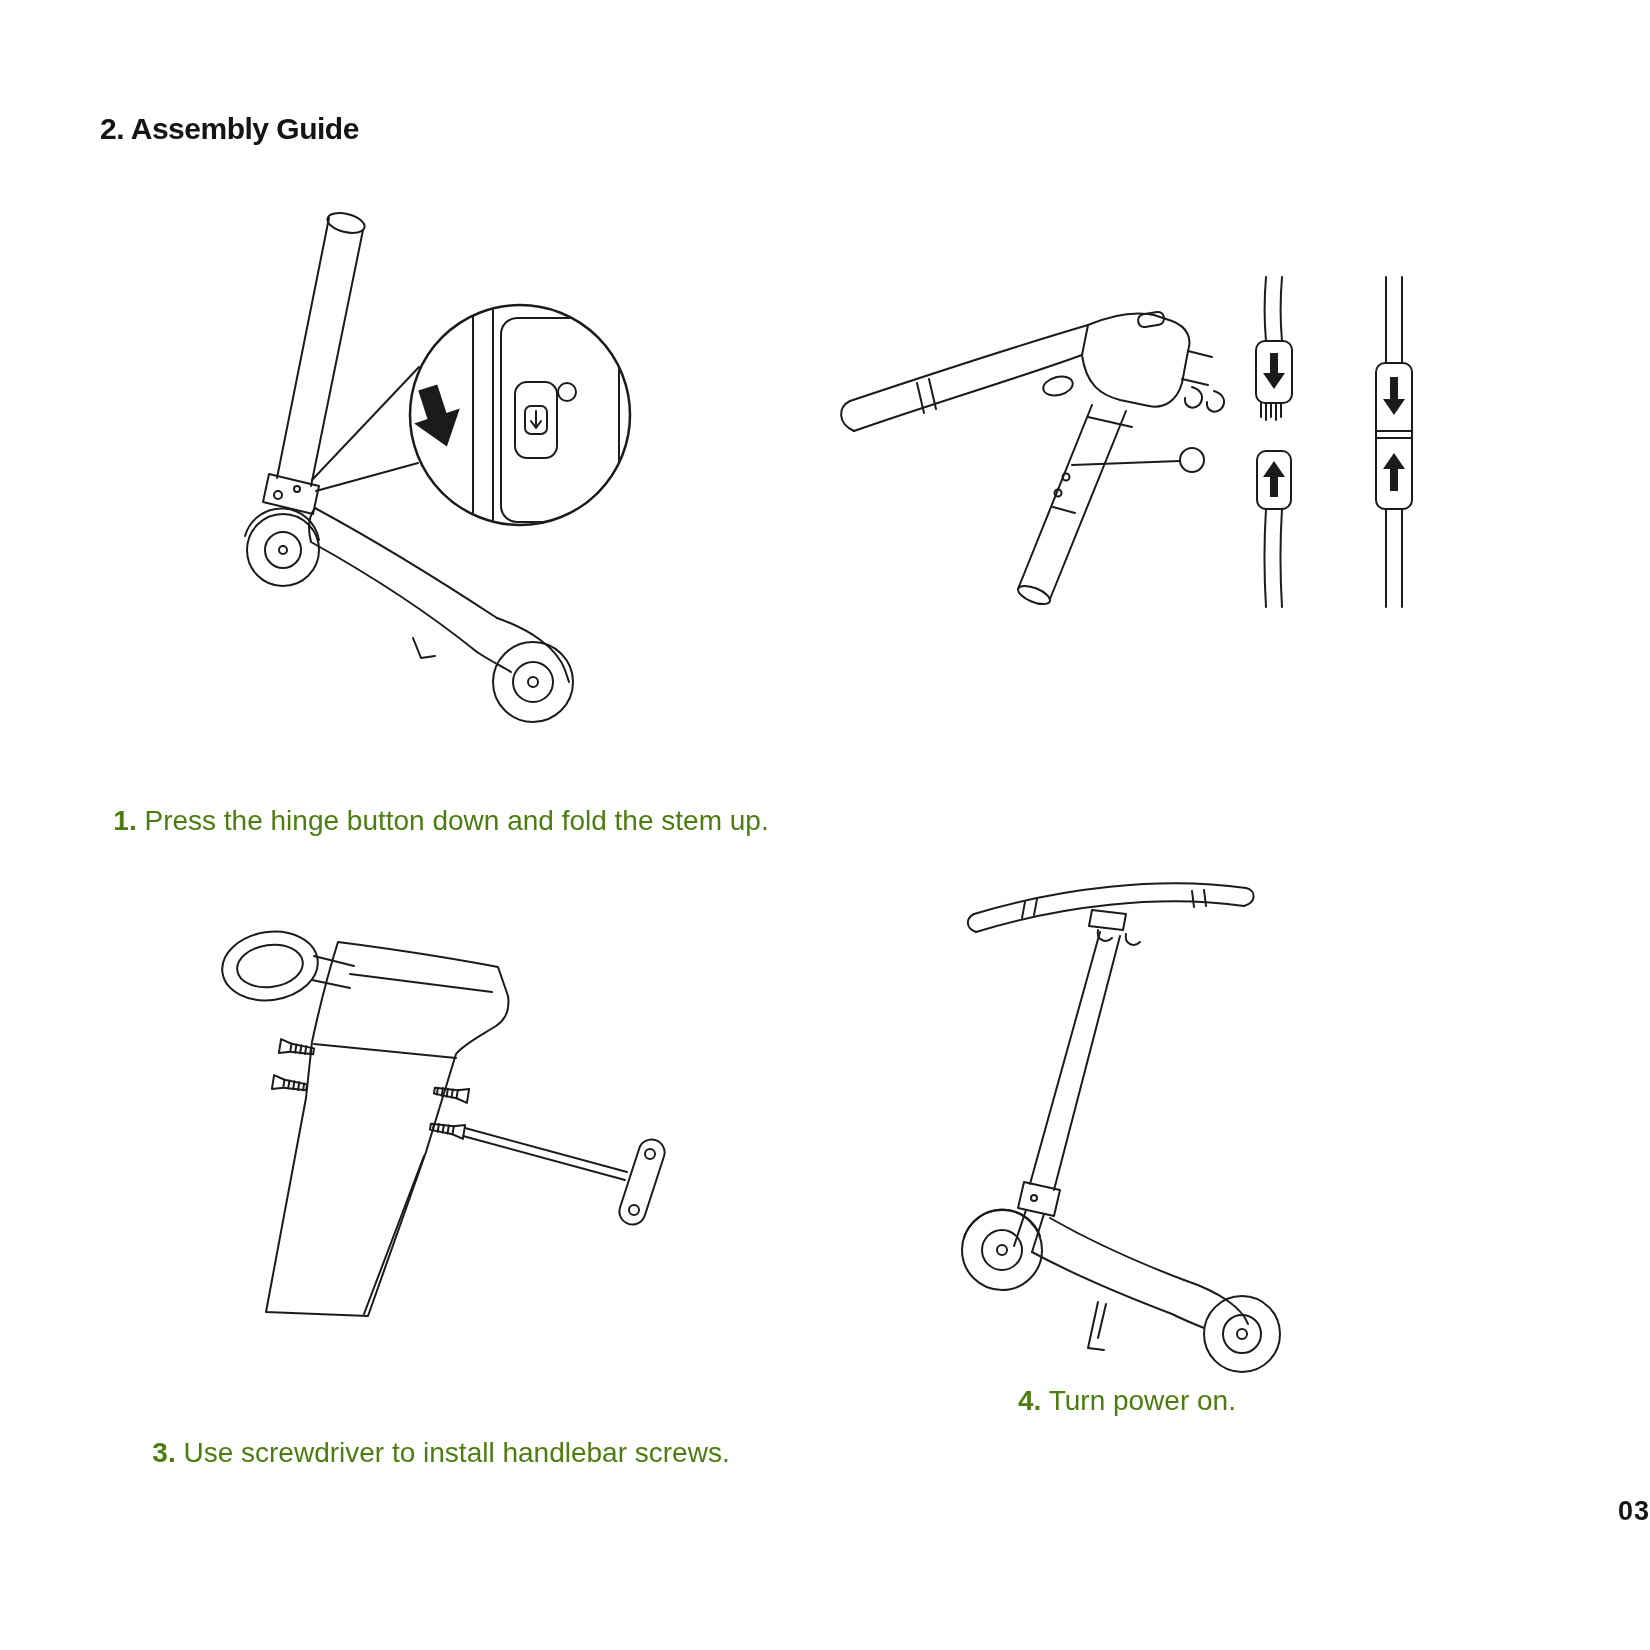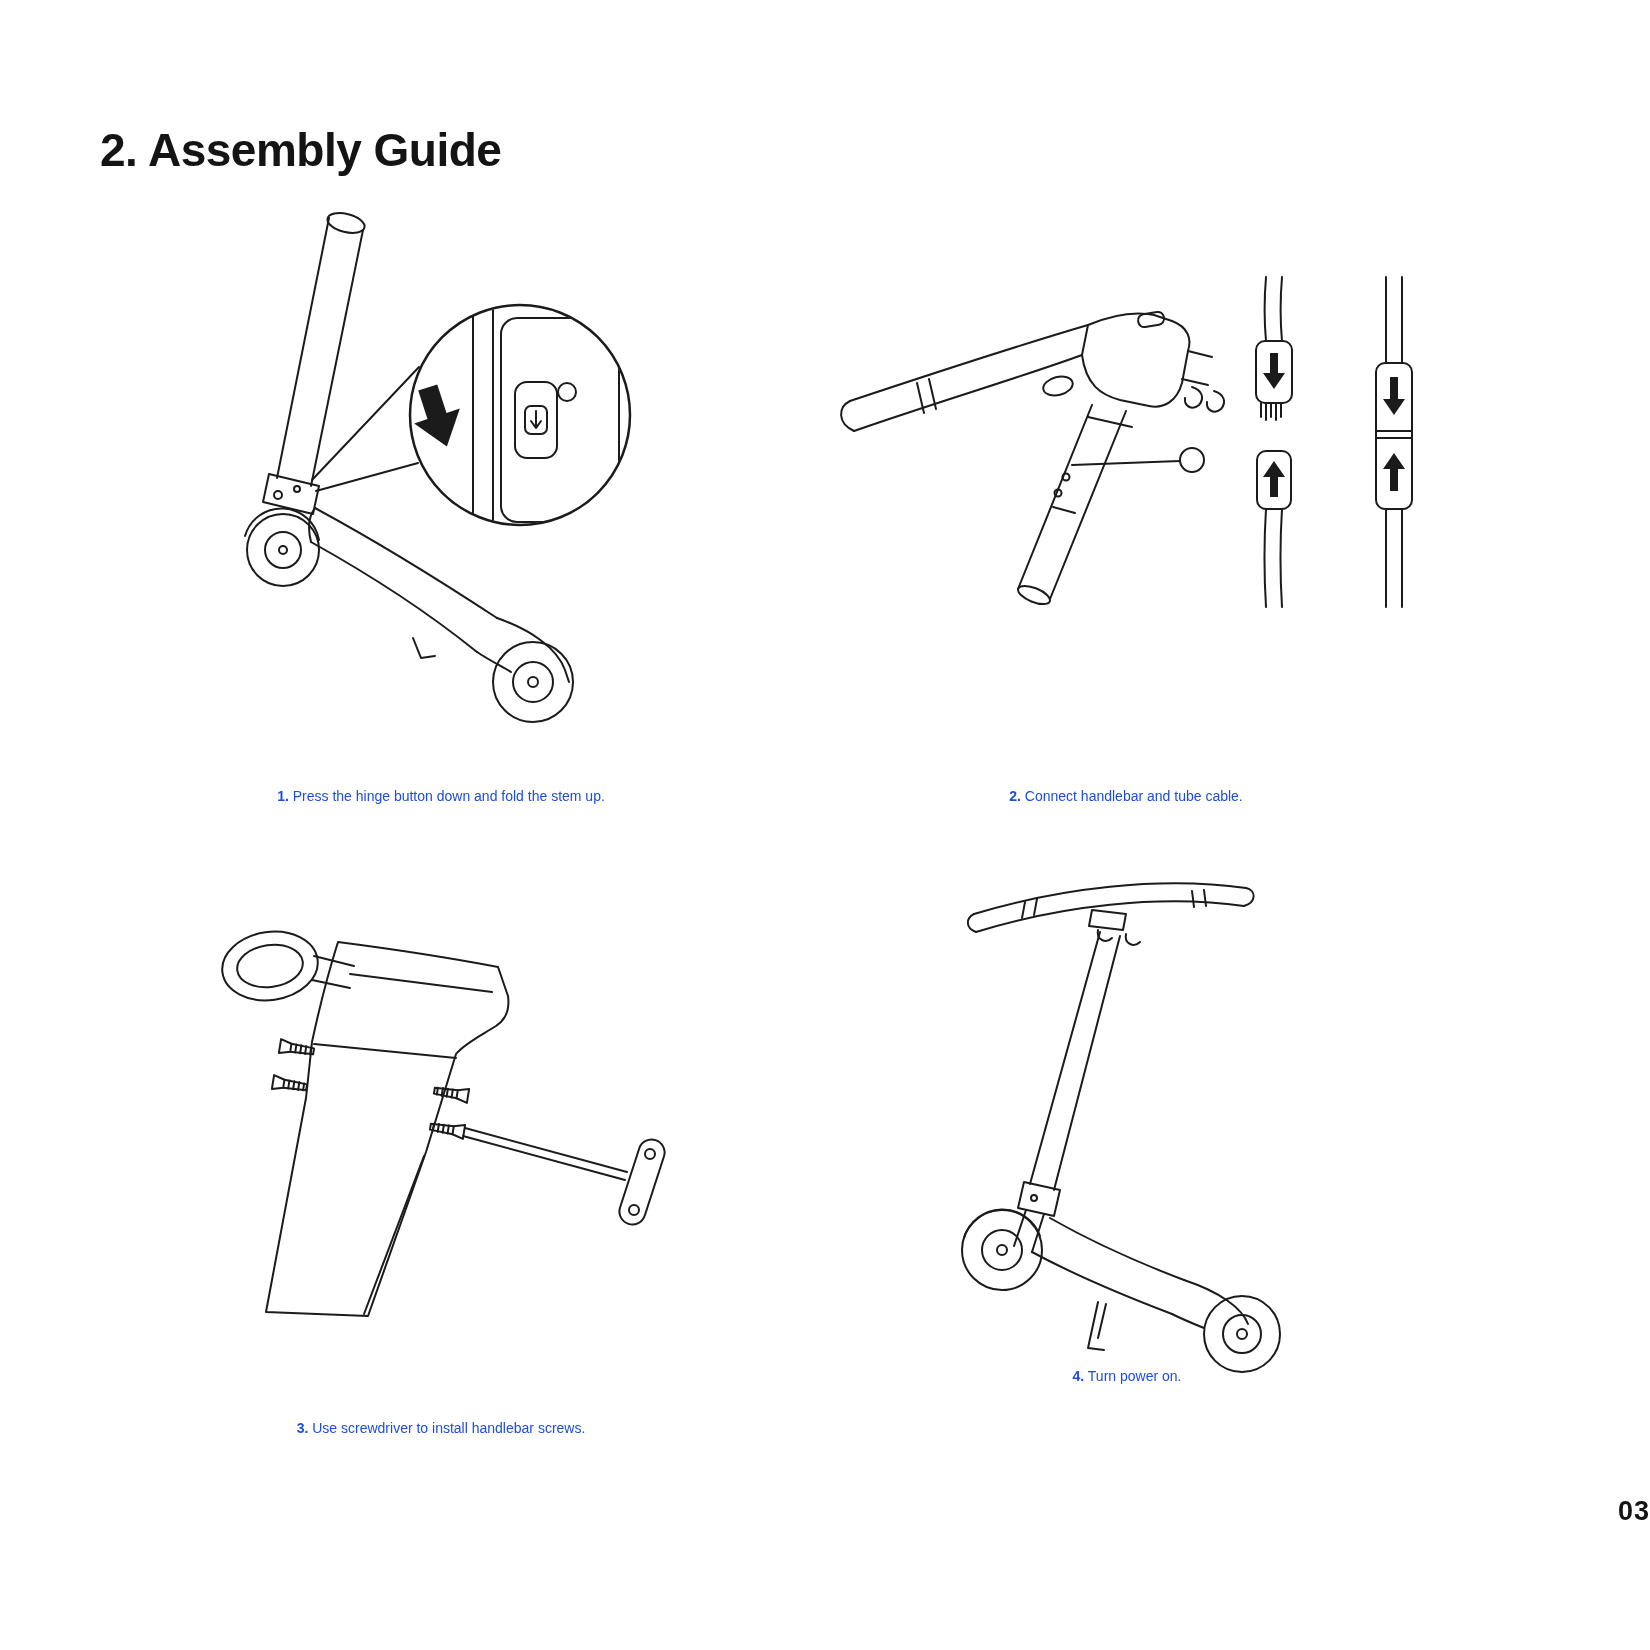--- a/index.html
+++ b/index.html
@@ -6,28 +6,28 @@
   .page{
     position:relative;
     width:1650px;height:1650px;
     background:#ffffff;
     font-family:"Liberation Sans", sans-serif;
     color:#1b1b1b;
     overflow:hidden;
   }
   .title{
     position:absolute;left:100px;top:92px;
-    font-size:46px;font-weight:700;letter-spacing:-0.5px;
+    font-size:30px;font-weight:700;letter-spacing:-0.5px;
     color:#141414;
   }
   .figure{position:absolute;}
   .figure svg{display:block;}
   .caption{
     position:absolute;
-    font-size:14px;line-height:1.4;color:#1d4ed8;
+    font-size:28px;line-height:1.4;color:#4d7c0f;
     text-align:center;
   }
   .caption .step-num{font-weight:700;}
   .cap-1{left:101px;top:773px;width:680px;}
   .cap-2{left:866px;top:773px;width:520px;}
   .cap-3{left:101px;top:1405px;width:680px;}
   .cap-4{left:867px;top:1353px;width:520px;}
   .page-number{
     position:absolute;left:0;top:1496px;width:100%;
     text-align:right;font-size:27px;font-weight:700;color:#141414;
@@ -221,21 +221,20 @@
           <circle cx="312" cy="474" r="5"></circle>
           <path d="M168,442 L158,488 L174,490"></path>
           <path d="M176,444 L168,478"></path>
         </g>
       </g>
     </svg>
   </div>
 
   <p class="caption cap-1"><span class="step-num">1.</span><span> Press the hinge button down and fold the stem up.</span></p>
 
-  <p class="caption cap-2"><span class="step-num">2.</span><span> Connect handlebar and tube cable.</span></p>
 
   <p class="caption cap-3"><span class="step-num">3.</span><span> Use screwdriver to install handlebar screws.</span></p>
 
   <p class="caption cap-4"><span class="step-num">4.</span><span> Turn power on.</span></p>
 
   <div class="page-number">03</div>
 
 </div>
 
 </body></html>

